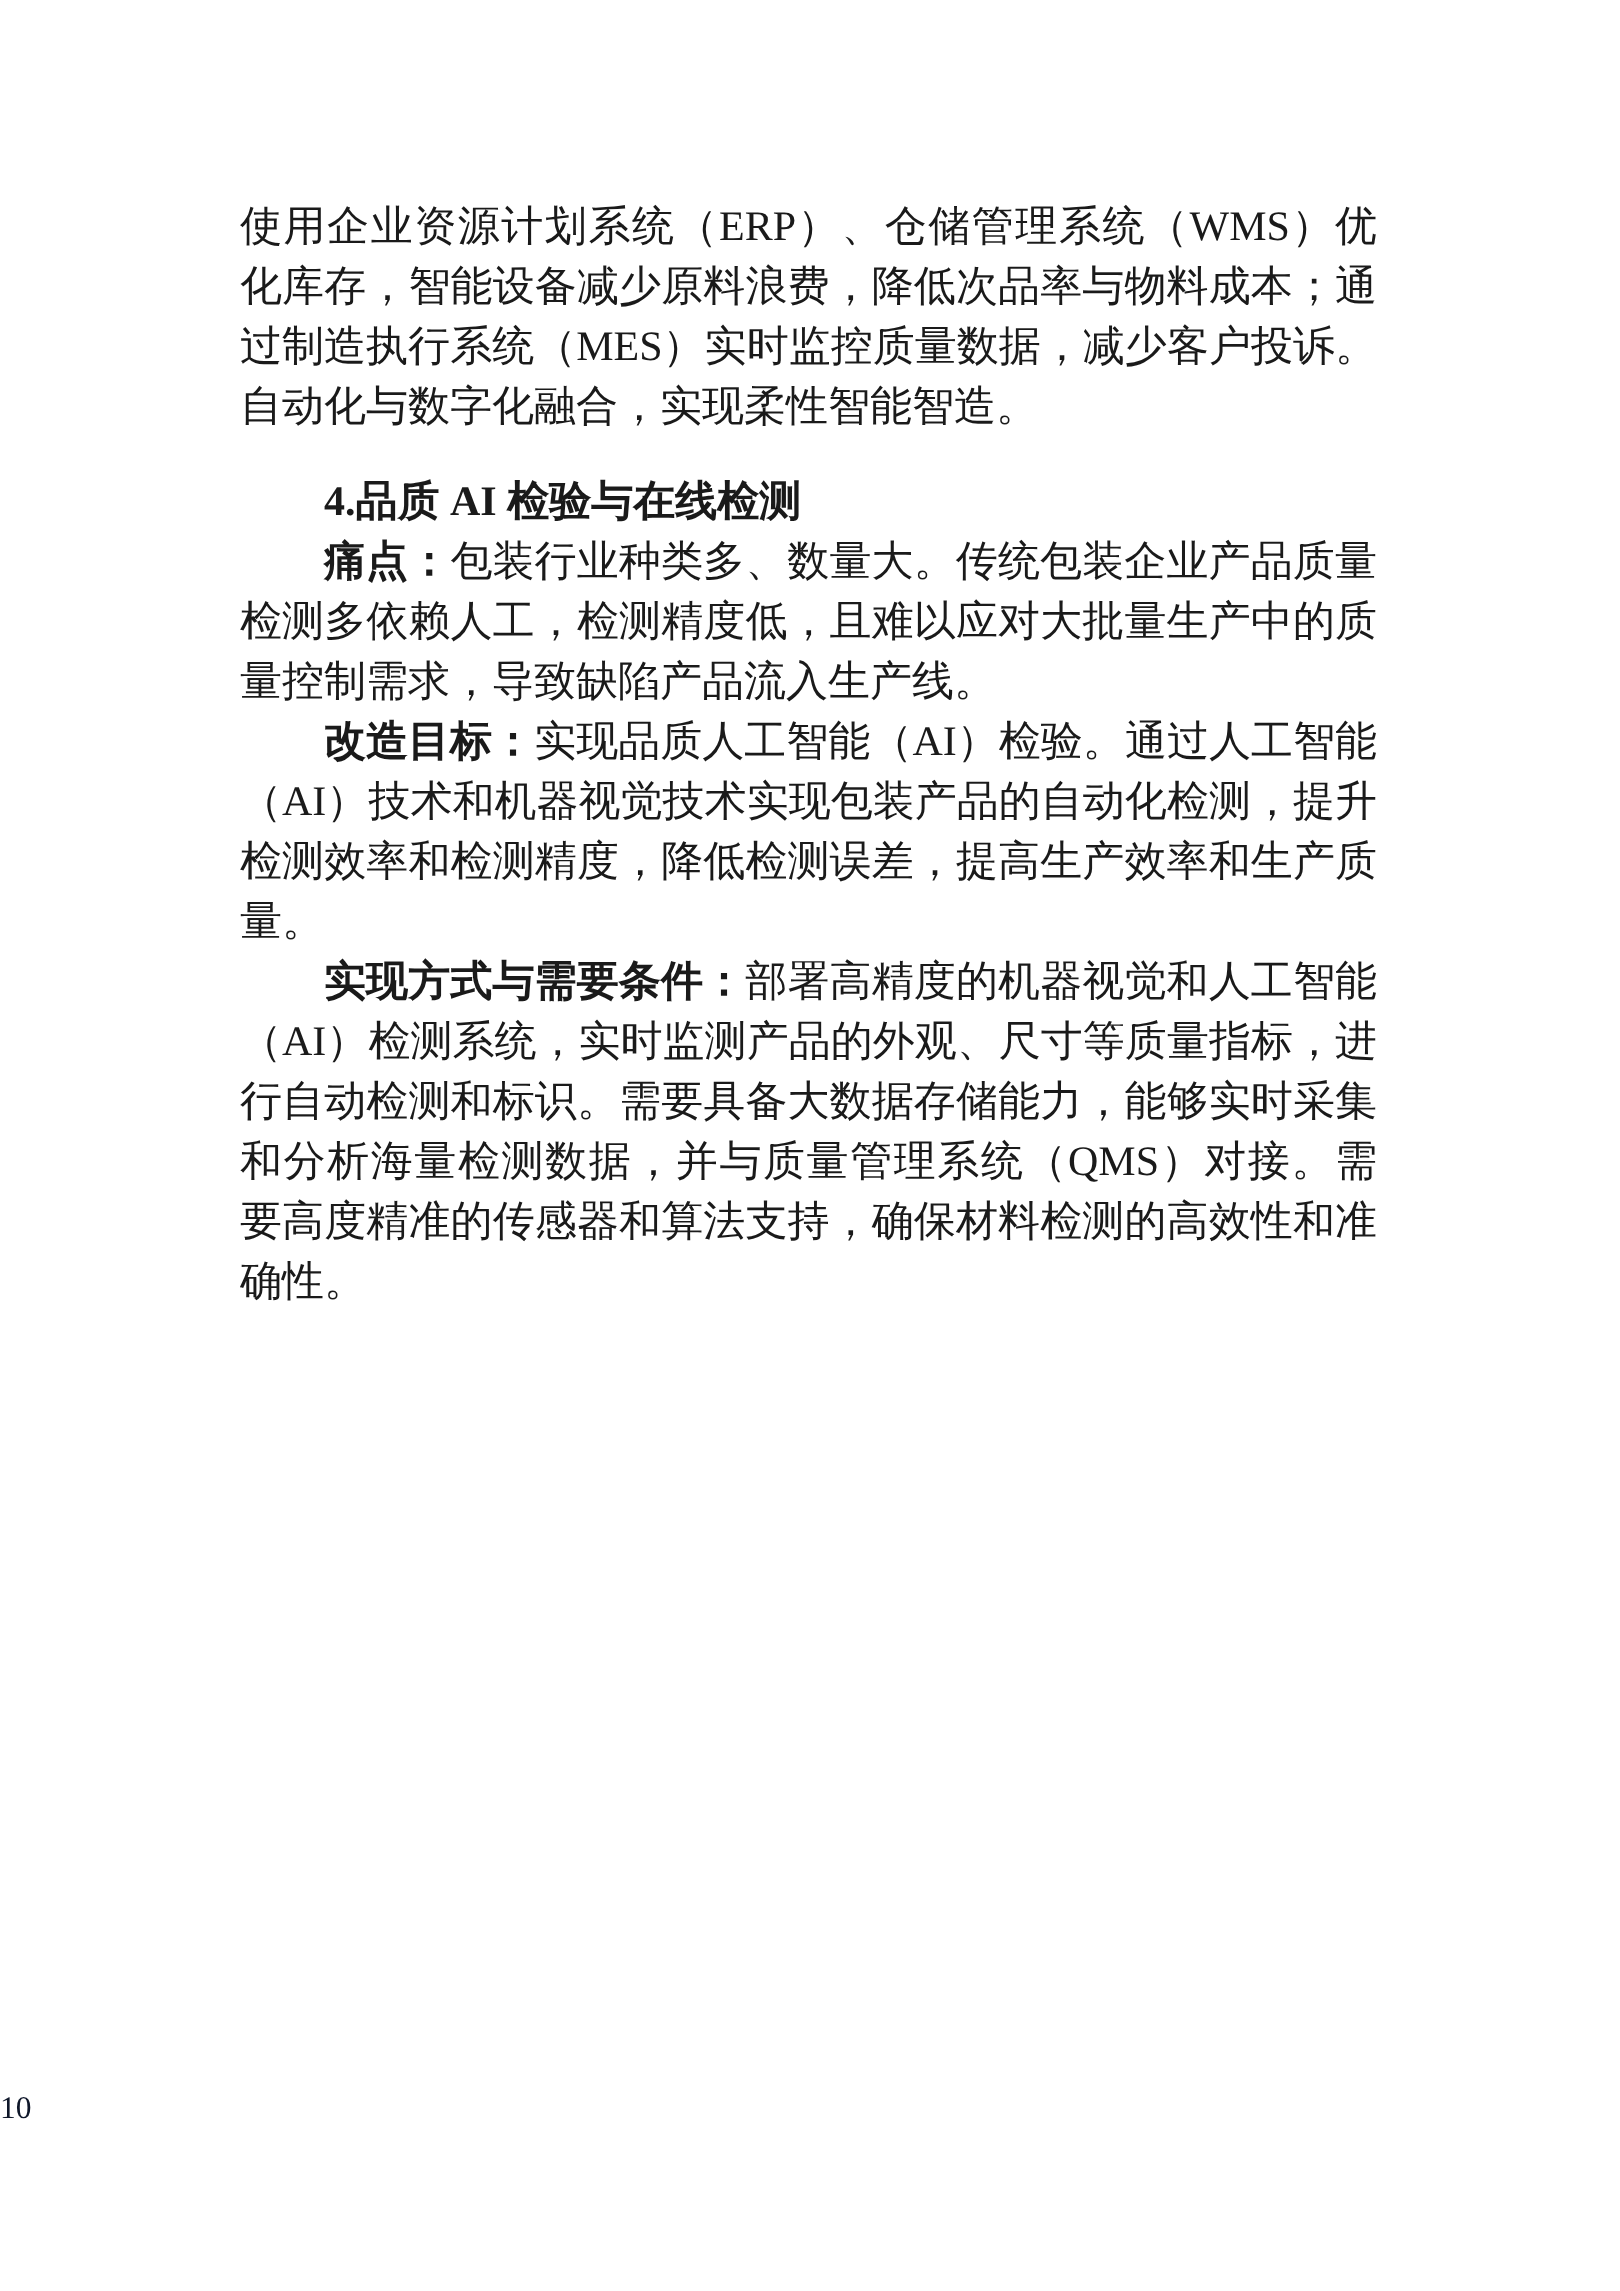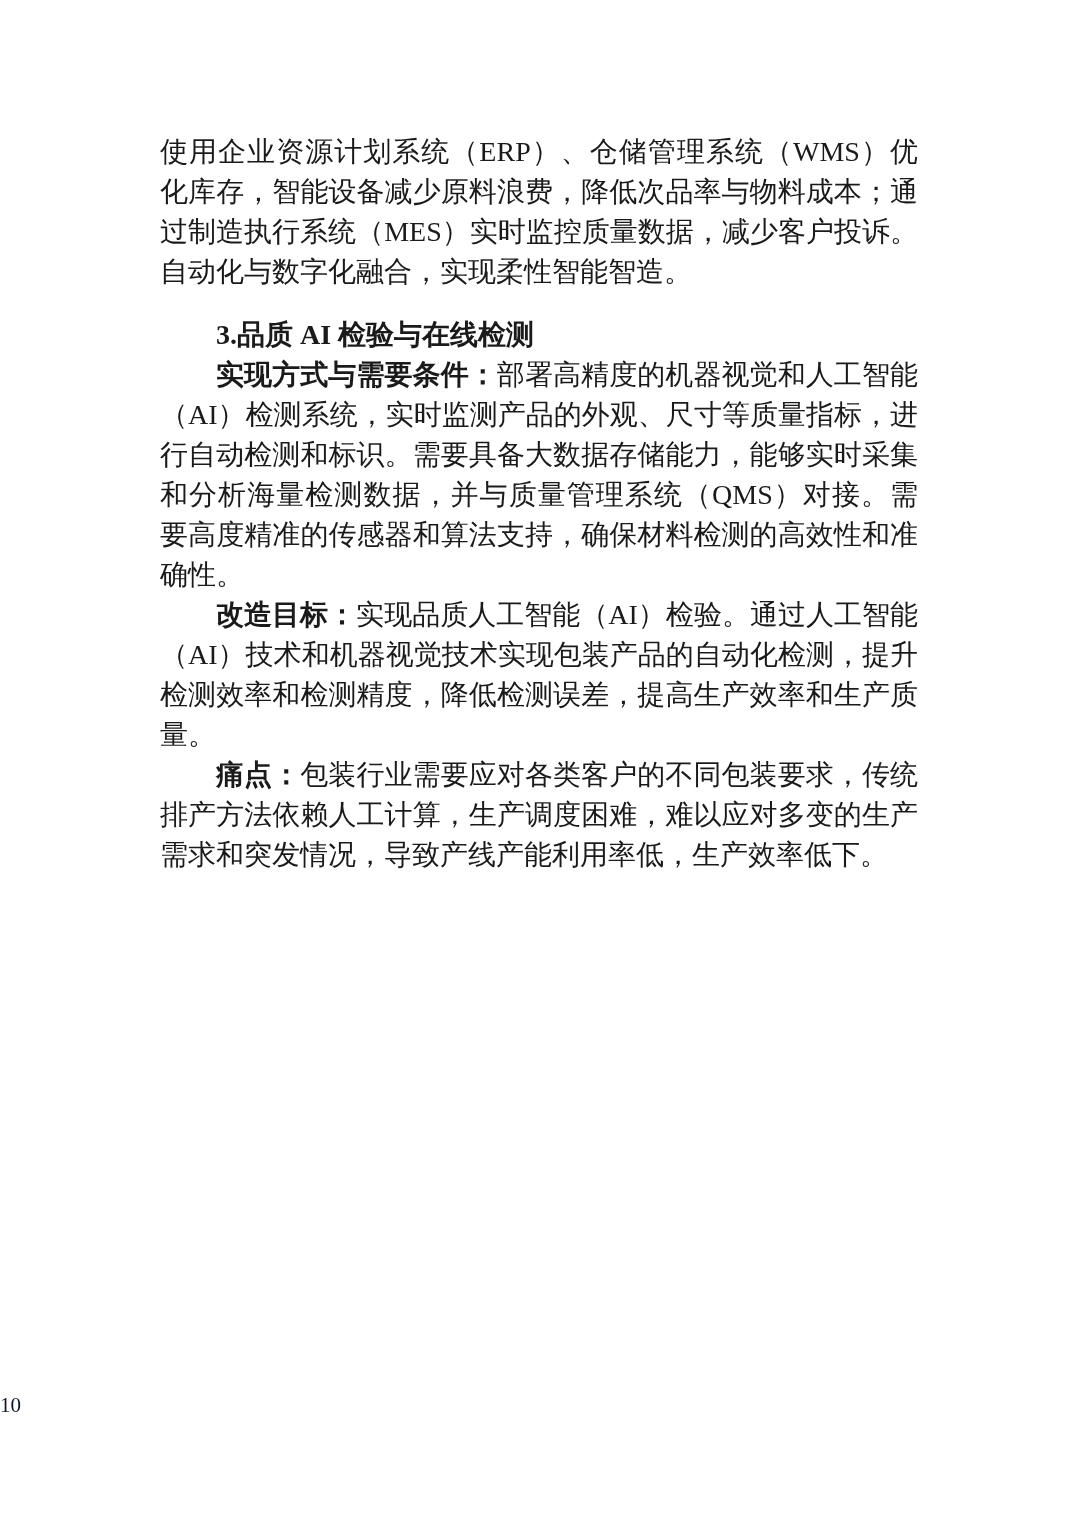--- a/index.html
+++ b/index.html
@@ -57,27 +57,27 @@
 </style>
 </head>
 <body>
 
 <div class="page">
   <div class="doc-content">
 
     <p class="para">使用企业资源计划系统（ERP）、仓储管理系统（WMS）优化库存，智能设备减少原料浪费，降低次品率与物料成本；通过制造执行系统（MES）实时监控质量数据，减少客户投诉。自动化与数字化融合，实现柔性智能智造。</p>
 
 
-    <h2 class="heading">3.品质 AI 检验与在线检测</h2>
+    <h2 class="heading">4.品质 AI 检验与在线检测</h2>
 
+    <p class="para indent"><span class="lead-bold">痛点：</span><span>包装行业种类多、数量大。传统包装企业产品质量检测多依赖人工，检测精度低，且难以应对大批量生产中的质量控制需求，导致缺陷产品流入生产线。</span></p>
+
+    <p class="para indent"><span class="lead-bold">改造目标：</span><span>实现品质人工智能（AI）检验。通过人工智能（AI）技术和机器视觉技术实现包装产品的自动化检测，提升检测效率和检测精度，降低检测误差，提高生产效率和生产质量。</span></p>
 
     <p class="para indent"><span class="lead-bold">实现方式与需要条件：</span><span>部署高精度的机器视觉和人工智能（AI）检测系统，实时监测产品的外观、尺寸等质量指标，进行自动检测和标识。需要具备大数据存储能力，能够实时采集和分析海量检测数据，并与质量管理系统（QMS）对接。需要高度精准的传感器和算法支持，确保材料检测的高效性和准确性。</span></p>
 
-    <p class="para indent"><span class="lead-bold">改造目标：</span><span>实现品质人工智能（AI）检验。通过人工智能（AI）技术和机器视觉技术实现包装产品的自动化检测，提升检测效率和检测精度，降低检测误差，提高生产效率和生产质量。</span></p>
 
-
-    <p class="para indent"><span class="lead-bold">痛点：</span><span>包装行业需要应对各类客户的不同包装要求，传统排产方法依赖人工计算，生产调度困难，难以应对多变的生产需求和突发情况，导致产线产能利用率低，生产效率低下。</span></p>
 
 
   </div>
 
   <div class="page-number">10</div>
 </div>
 
 </body></html>

